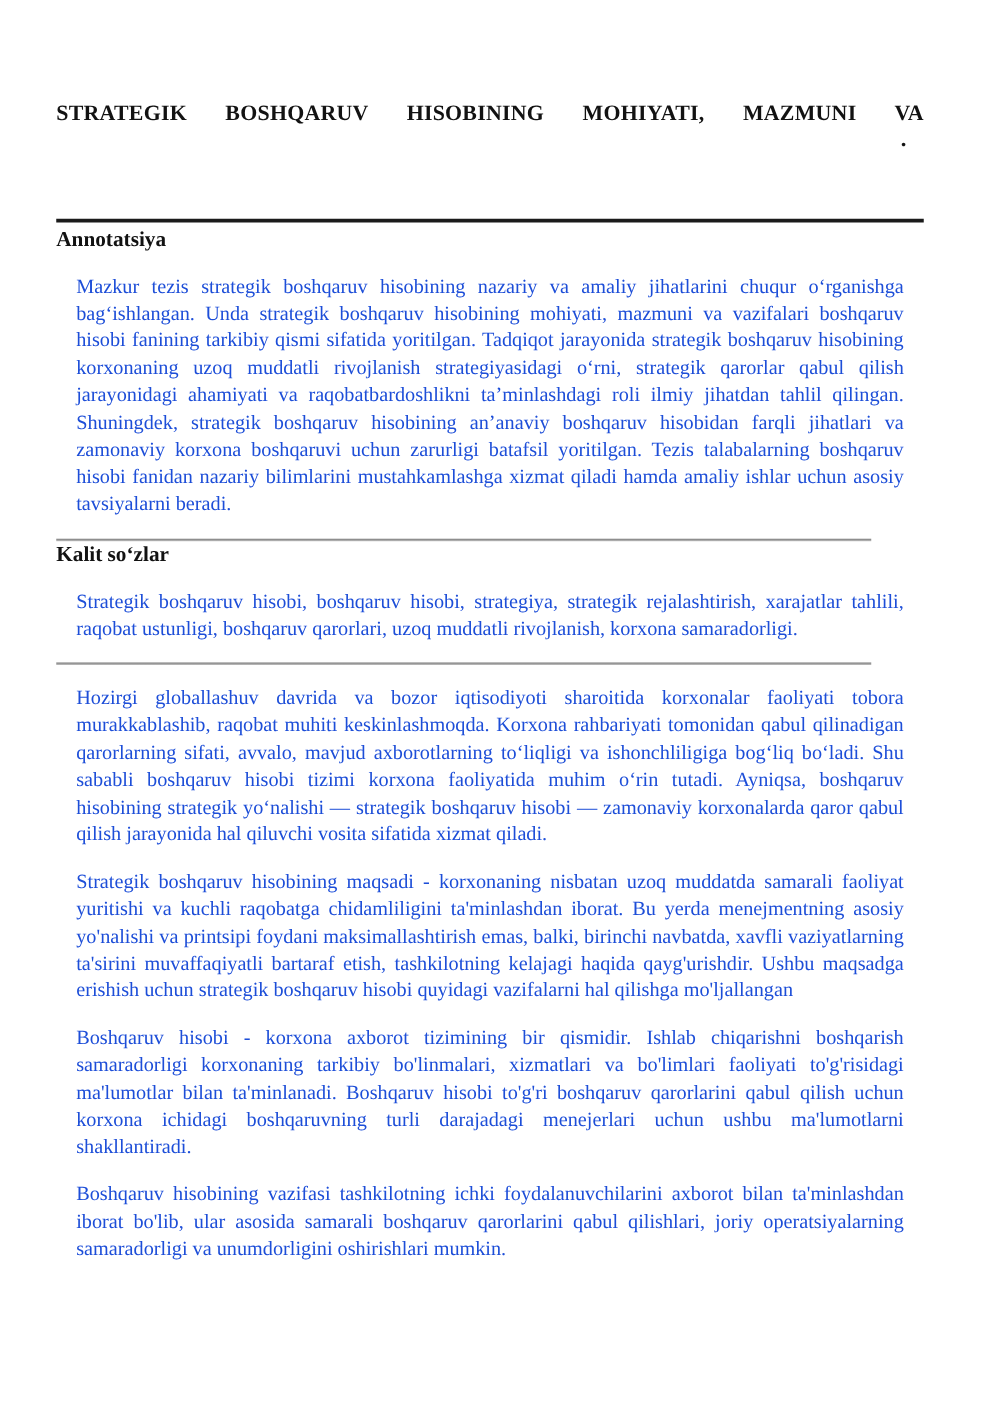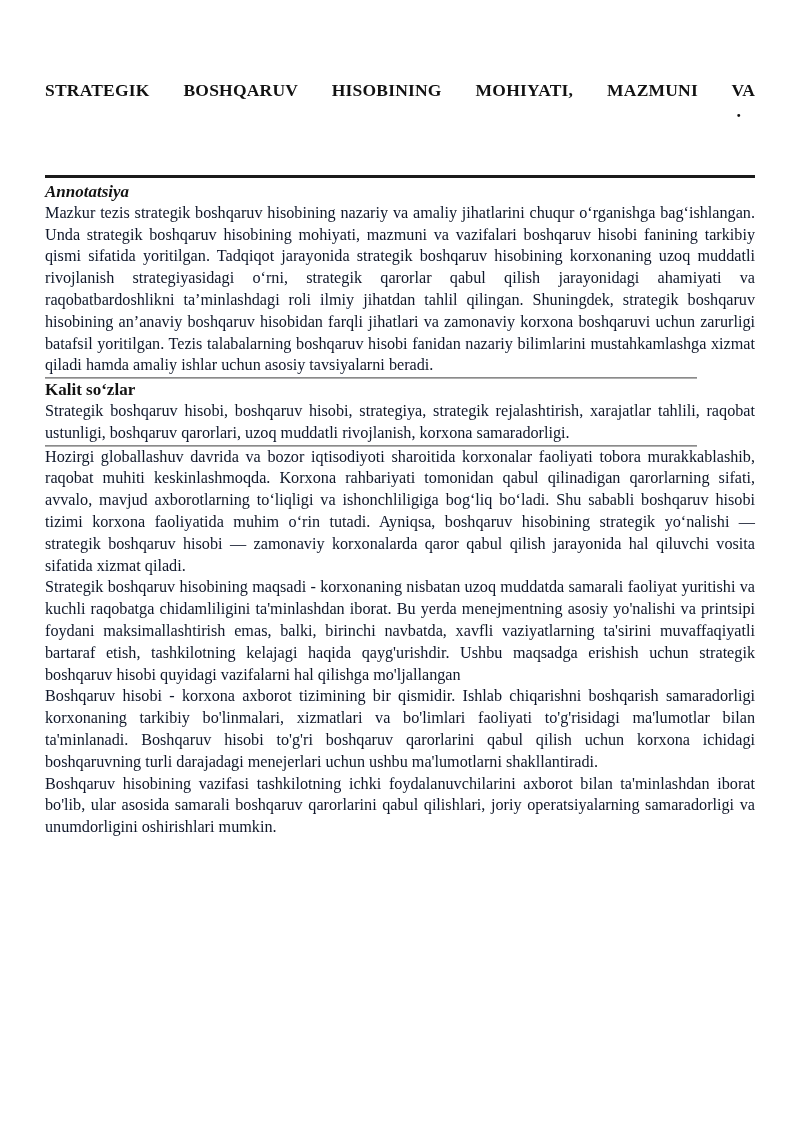--- a/index.html
+++ b/index.html
@@ -8,21 +8,21 @@
     position: relative;
     width: 800px;
     height: 1131px;
     margin: 0 auto;
     background: #ffffff;
     color: #121212;
     font-family: "Liberation Serif", "DejaVu Serif", serif;
     overflow: hidden;
   }
   .content {
-    padding: 77px 45px 0 45px;
+    padding: 77px 61px 0 45px;
   }
   .doc-title {
     font-weight: bold;
     font-size: 17.5px;
     line-height: 27px;
     letter-spacing: 0.2px;
     color: #121212;
   }
   .title-line-justify {
     text-align: justify;
@@ -48,29 +48,29 @@
     background: linear-gradient(to bottom, #787878, #c2c2c2);
   }
   .rule-thin.after-annotation { margin-top: 0px; }
   .rule-thin.after-keywords { margin-top: 0px; }
   h2 {
     margin: 0;
     font-size: 17px;
     font-weight: bold;
     line-height: 21.8px;
   }
-  .h-annotation { margin-top: 3px; font-style: italic; }
+  .h-annotation { margin-top: 3px; }
   .h-keywords { }
   .h-intro { margin-top: 20px; }
   p.body-text {
-    margin: 0;
+    margin: 16px;
     font-size: 16.2px;
     line-height: 21.8px;
     text-align: justify;
-    color: #0f172a;
+    color: #1d4ed8;
   }
 </style>
 </head>
 <body>
 
 <div class="page">
   <div class="content">
 
     <div class="doc-title">
       <div class="title-line-justify">STRATEGIK BOSHQARUV HISOBINING MOHIYATI, MAZMUNI VA</div>

